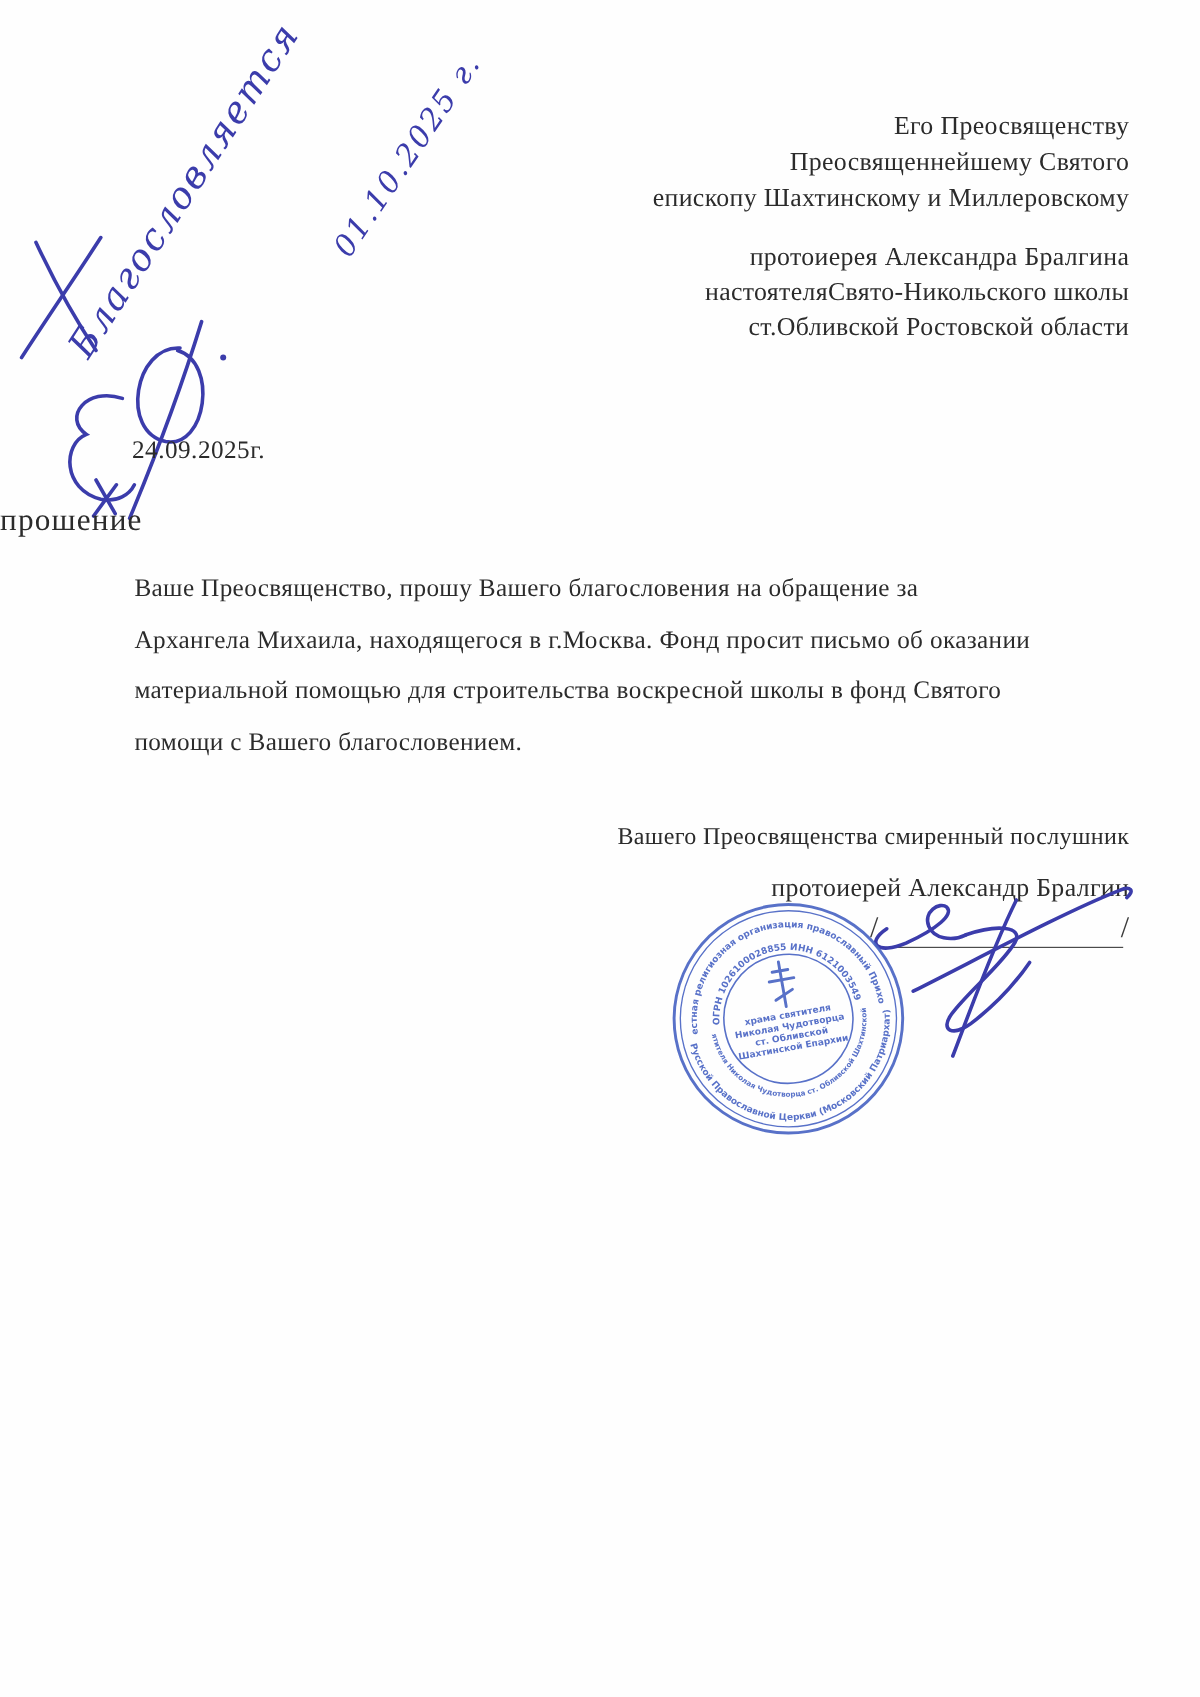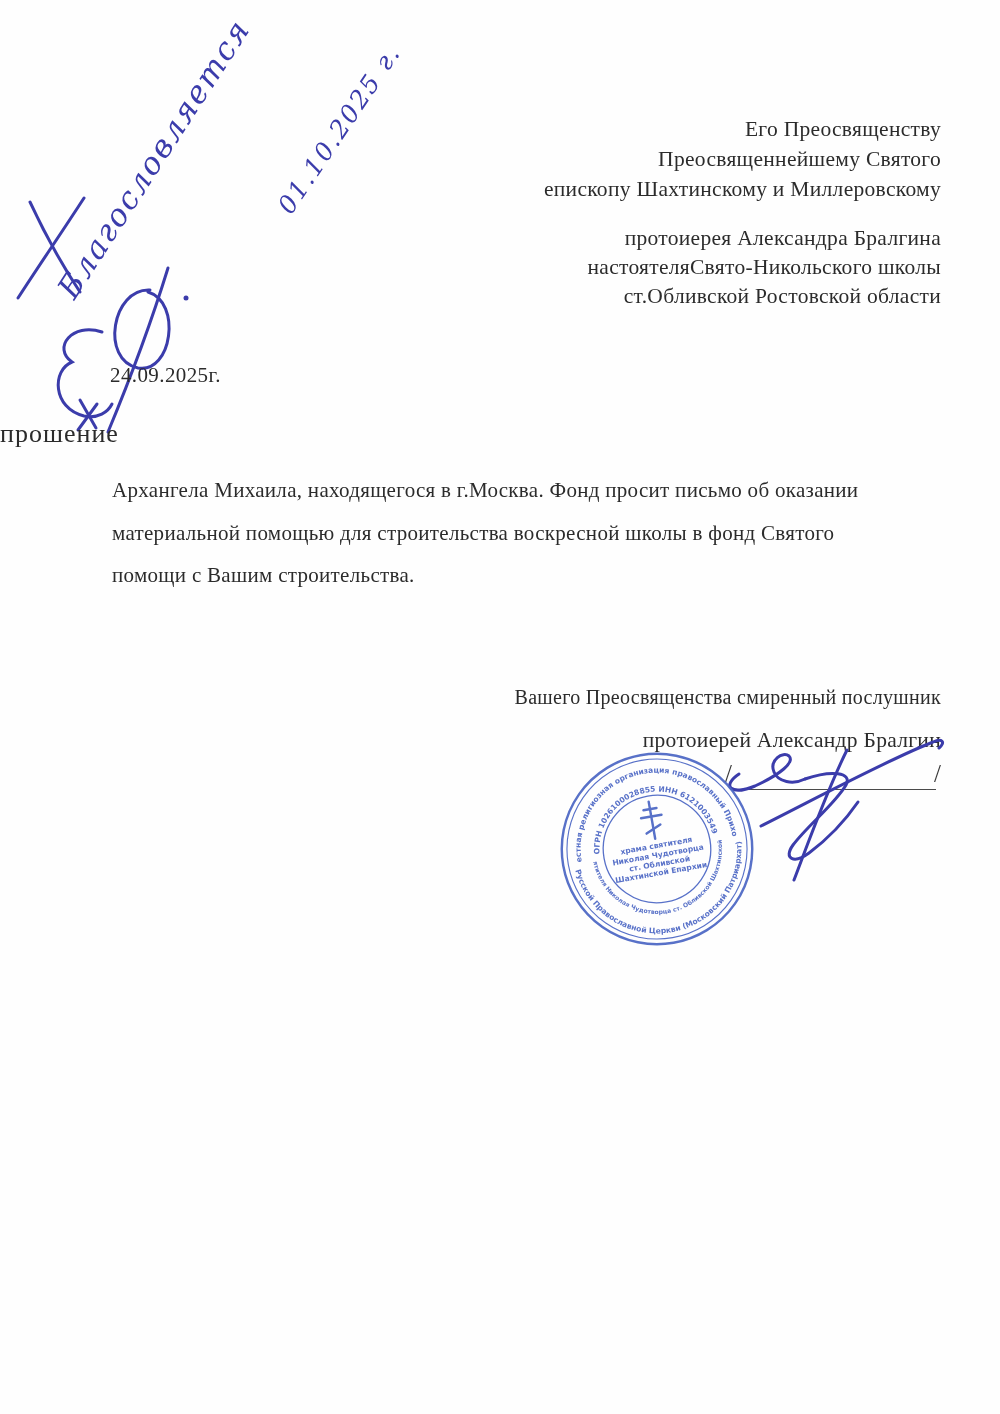--- a/index.html
+++ b/index.html
@@ -3,21 +3,21 @@
 <meta charset="utf-8">
 <style>
   html,body{margin:0;padding:0;}
   body{
     width:1000px;height:1414px;background:#ffffff;position:relative;
     font-family:"Liberation Serif",serif;color:#2b2b2b;overflow:hidden;
   }
   .page{position:absolute;inset:0;background:#fefefe;}
 
   
-  .right-block{position:absolute;right:59px;text-align:right;font-size:21.5px;letter-spacing:.3px;margin-top:24px;}
+  .right-block{position:absolute;right:59px;text-align:right;font-size:21.5px;letter-spacing:.3px;}
   .recipient{top:90px;line-height:30px;}
   .sender{top:200px;line-height:29px;}
   .date-line{position:absolute;left:110px;top:363px;font-size:21px;letter-spacing:.4px;}
   .title{position:absolute;left:0;right:0;top:419px;text-align:left;font-size:26px;letter-spacing:1px;}
   .body-text{position:absolute;left:112px;top:469px;width:840px;font-size:21px;line-height:42.5px;letter-spacing:.3px;}
   .closing-1{position:absolute;right:59px;top:686px;font-size:20px;letter-spacing:.3px;}
   .closing-2{position:absolute;right:59px;top:728px;font-size:21.5px;letter-spacing:.3px;}
 
   
   .sig-underline{position:absolute;left:737px;top:789px;width:199px;border-top:1.6px solid #4a4a4a;}
@@ -65,23 +65,24 @@
     <div>протоиерея Александра Бралгина</div>
     <div>настоятеляСвято-Никольского школы</div>
     <div>ст.Обливской Ростовской области</div>
   </div>
 
   <div class="date-line">24.09.2025г.</div>
 
   <div class="title">прошение</div>
 
   <div class="body-text">
+    <div>Ваше Преосвященство, прошу Вашего благословения на обращение за</div>
     <div>Архангела Михаила, находящегося в г.Москва. Фонд просит письмо об оказании</div>
     <div>материальной помощью для строительства воскресной школы в фонд Святого</div>
-    <div>помощи с Вашим строительства.</div>
+    <div>помощи с Вашего благословением.</div>
   </div>
 
   <div class="closing-1">Вашего Преосвященства смиренный послушник</div>
   <div class="closing-2">протоиерей Александр Бралгин</div>
 
   <span class="slash slash-left">/</span>
   <div class="sig-underline"></div>
   <span class="slash slash-right">/</span>
 
   <svg class="hw-svg" style="left:695px;top:728px;" width="290" height="165" viewBox="0 0 290 165">

